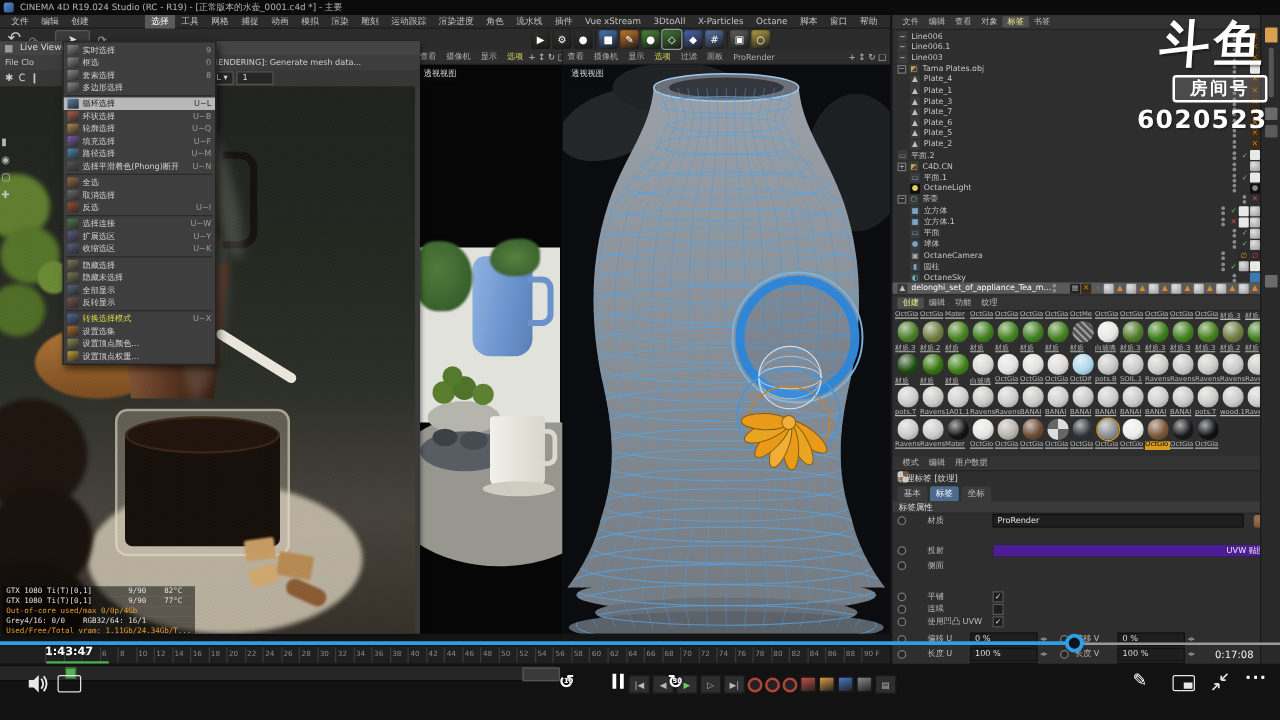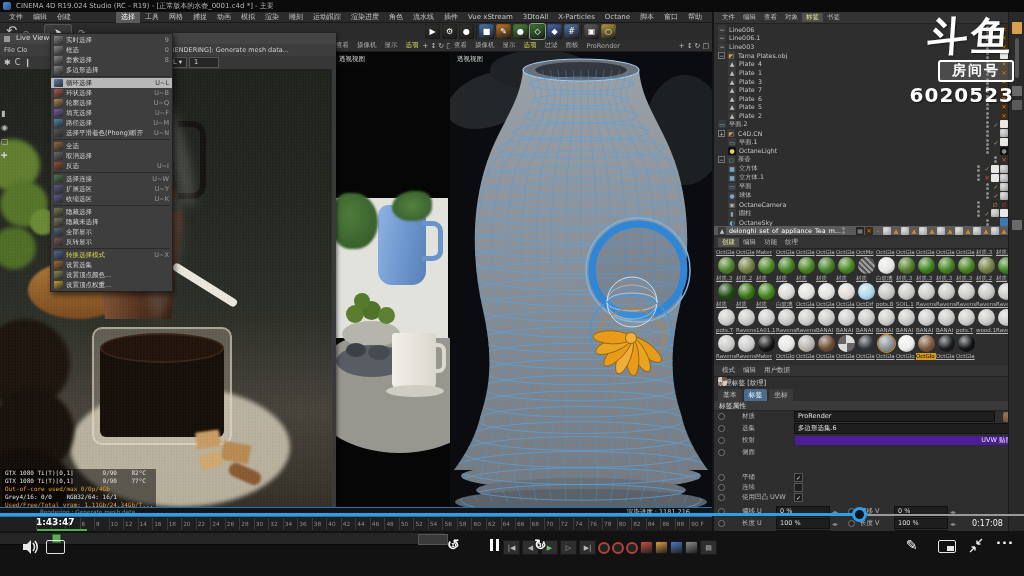--- a/index.html
+++ b/index.html
@@ -1173,25 +1173,20 @@
         </div>
       <div id="attr-section">标签属性</div>
 
       <div class="arow" style="top:46px;">
         <span class="dot"></span>
         <span class="alabel">材质</span>
         <span class="ainput">ProRender</span>
         <span style="width:10px;height:10px;border-radius:2px;background:radial-gradient(circle at 35% 30%,#9a7450,#6b4a33);margin-right:2px;"></span>
         <span style="color:#aaa;font-size:6px;margin-right:4px;">◐</span>
       </div>
-      <div class="arow" style="top:58px;">
-        <span class="dot"></span>
-        <span class="alabel">选集</span>
-        <span class="ainput">多边形选集.6</span>
-      </div>
       <div class="arow" style="top:70px;">
         <span class="dot"></span>
         <span class="alabel">投射</span>
         <span class="aselect">UVW 贴图</span>
       </div>
       <div class="arow" style="top:82px;">
         <span class="dot"></span>
         <span class="alabel">侧面</span>
       </div>
       <div class="arow" style="top:107px;">
@@ -1249,24 +1244,20 @@
     <span class="edge-ico" style="top:208px;background:#6a6a6a;height:10px;"></span>
     <span class="abs" style="left:6px;top:26px;width:4px;height:40px;background:#555;border-radius:2px;"></span>
   </div>
 
   <div class="abs" id="watermark">
     <div id="wm-logo">斗鱼</div>
     <div><span id="wm-badge">房间号</span></div>
     <div id="wm-room">6020523</div>
   </div>
 
-  <div class="abs" id="statusbar">
-    <span id="status-left">Rendering : Generate mesh data ...</span>
-    <span id="status-right">渲染进度 : 1181 216</span>
-  </div>
 
   <div class="abs" id="timeline">
     <div id="ticks">
         <span class="tick">0</span>
         <span class="tick">2</span>
         <span class="tick">4</span>
         <span class="tick">6</span>
         <span class="tick">8</span>
         <span class="tick">10</span>
         <span class="tick">12</span>

